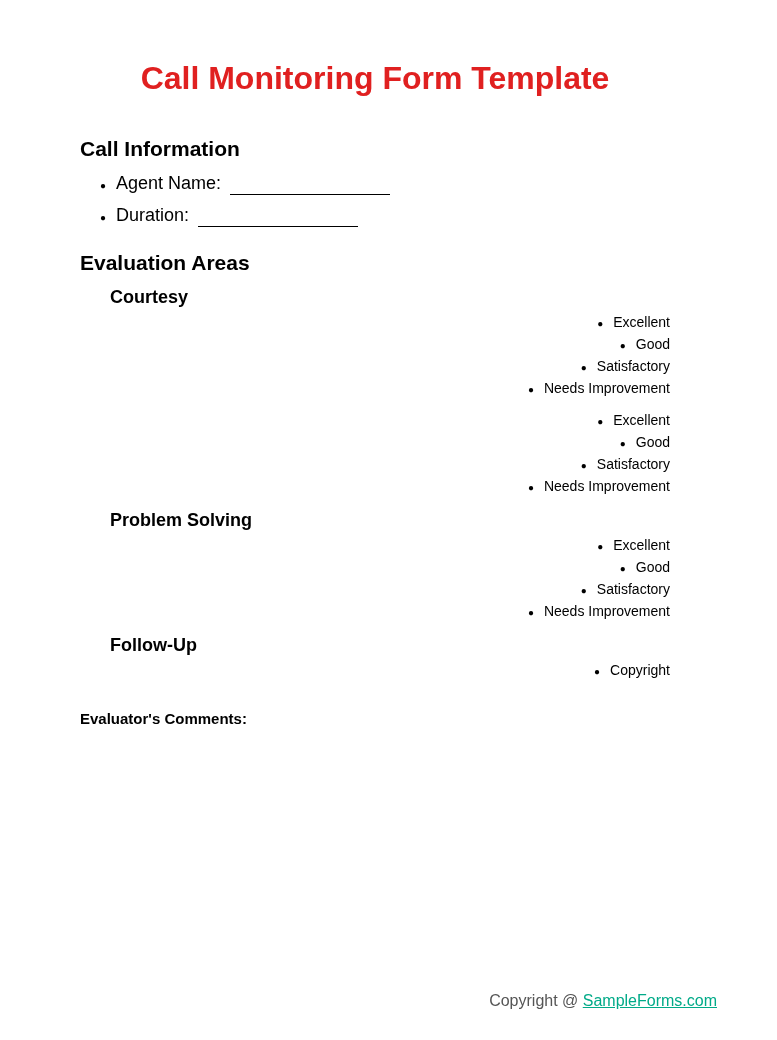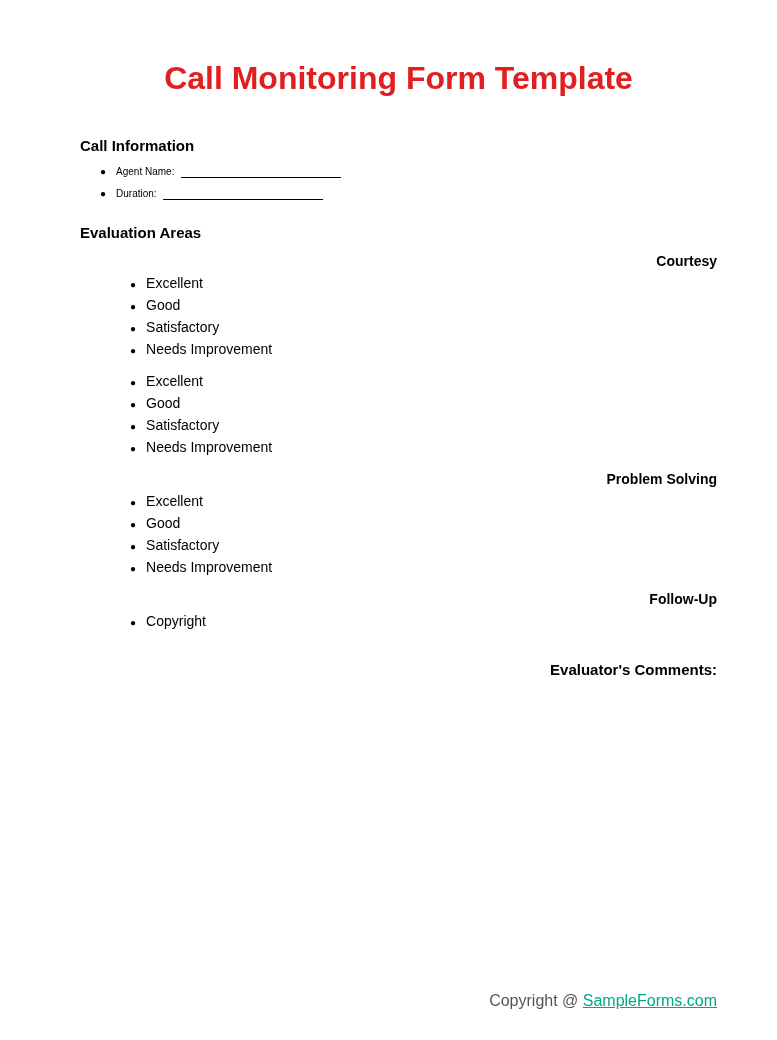--- a/index.html
+++ b/index.html
@@ -10,51 +10,51 @@
 
     body {
       background: #fff;
       font-family: Arial, sans-serif;
       width: 777px;
       min-height: 1040px;
       position: relative;
     }
 
     .page {
-      padding: 60px 60px 60px 80px;
+      padding: 60px 107px 60px 80px;
       max-width: 777px;
     }
 
     .page-title {
       color: #e02020;
       font-size: 32px;
       font-weight: bold;
       text-align: center;
       margin-bottom: 40px;
     }
 
     .section-title {
-      font-size: 15px;
+      font-size: 21px;
       font-weight: bold;
       color: #000;
       margin-bottom: 12px;
       margin-top: 24px;
     }
 
     .info-list {
       list-style: none;
       margin-left: 20px;
       margin-bottom: 8px;
     }
 
     .info-list li {
       display: flex;
       align-items: baseline;
       margin-bottom: 10px;
-      font-size: 10px;
+      font-size: 18px;
       color: #000;
     }
 
     .info-list li::before {
       content: "●";
       font-size: 10px;
       margin-right: 10px;
       flex-shrink: 0;
     }
 
@@ -75,50 +75,49 @@
     .evaluation-areas {
       margin-top: 3px;
     }
 
     .eval-category {
       margin-left: 30px;
       margin-bottom: 16px;
     }
 
     .eval-category-title {
-      font-size: 14px;
+      font-size: 18px;
       font-weight: bold;
       color: #000;
       margin-bottom: 6px;
-      text-align: right;
     }
 
     .eval-options {
       list-style: none;
       margin-left: 20px;
     }
 
     .eval-options li {
       display: flex;
       align-items: baseline;
       margin-bottom: 6px;
       font-size: 14px;
       color: #000;
+      justify-content: flex-end;
     }
 
     .eval-options li::before {
       content: "●";
       font-size: 10px;
       margin-right: 10px;
       flex-shrink: 0;
     }
 
     .comments-section {
       margin-top: 32px;
-      text-align: right;
     }
 
     .comments-label {
       font-size: 15px;
       font-weight: bold;
       color: #000;
     }
 
     .footer {
       position: absolute;

